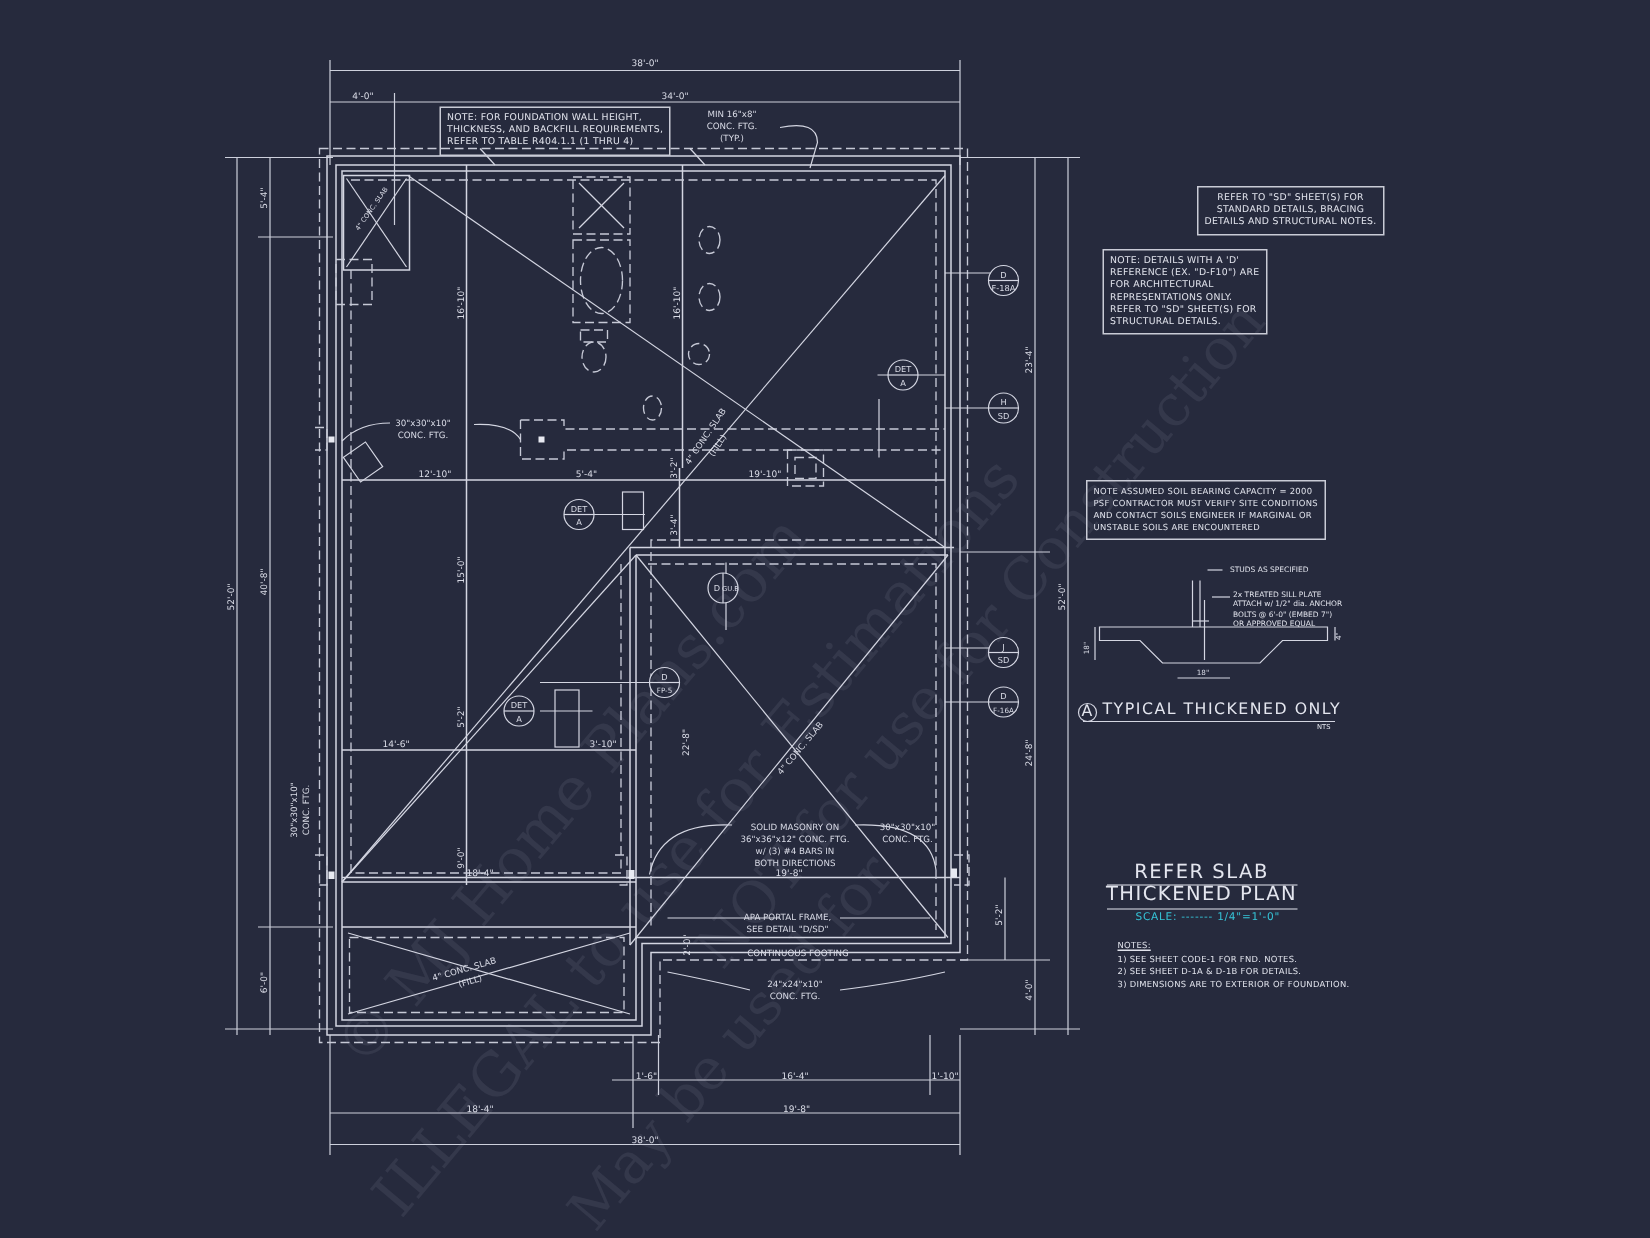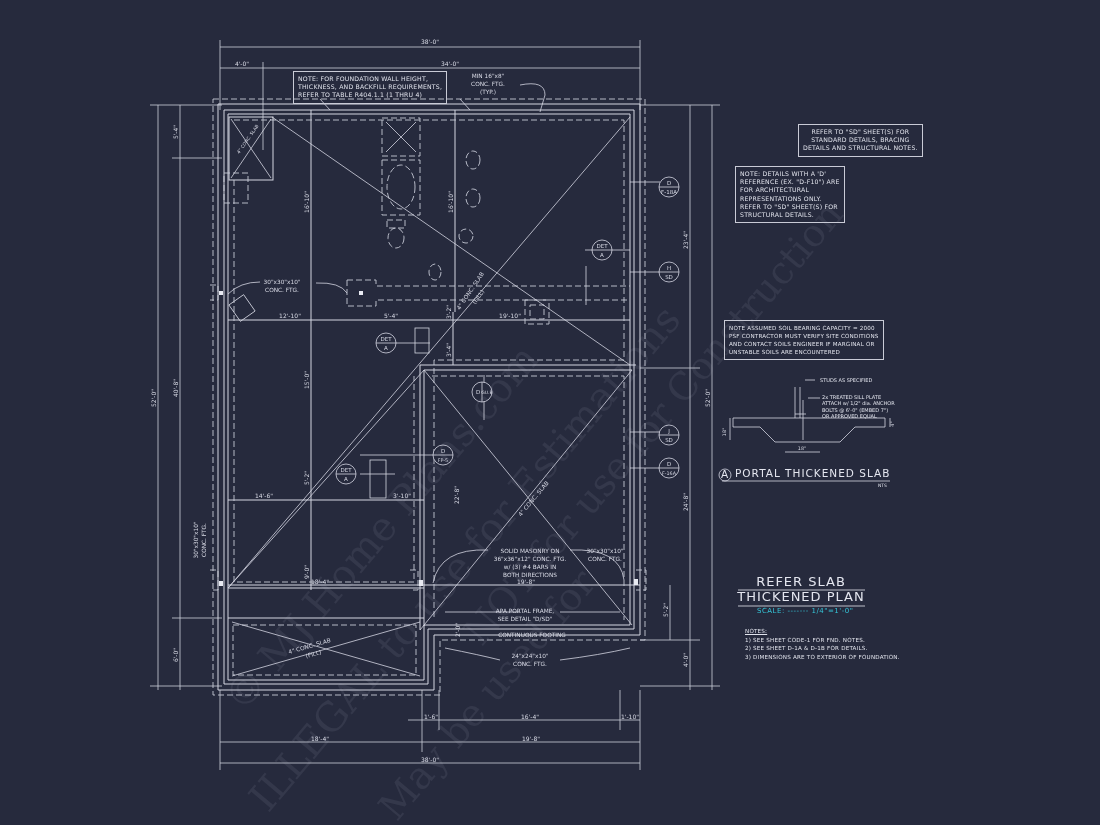--- a/index.html
+++ b/index.html
@@ -318,21 +318,21 @@
 </div>
 
 <div class="detail-ann" style="left:820px;top:377px;">STUDS AS SPECIFIED</div>
 <div class="detail-ann" style="left:822px;top:394px;">
   <span style="display:block">2x TREATED SILL PLATE</span>
   <span style="display:block">ATTACH w/ 1/2" dia. ANCHOR</span>
   <span style="display:block">BOLTS @ 6'-0" (EMBED 7")</span>
   <span style="display:block">OR APPROVED EQUAL</span>
 </div>
 <div class="detail-title" style="left:721px;top:468px;">A</div>
-<div class="detail-title" style="left:735px;top:467px;">PORTAL THICKENED SLAB</div>
+<div class="detail-title" style="left:735px;top:467px;">TYPICAL THICKENED ONLY</div>
 <div class="detail-ann" style="left:878px;top:483px;font-size:4.5px;">NTS</div>
 
 <div class="title" style="left:736px;top:574px;width:130px;">
   <span class="title-line">REFER SLAB</span>
   <span class="title-line">THICKENED PLAN</span>
 </div>
 <div class="scale" style="left:757px;top:607px;">SCALE: ------- 1/4"=1'-0"</div>
 
 <div class="notes" style="left:745px;top:627px;">
   <span class="notes-head">NOTES:</span>

